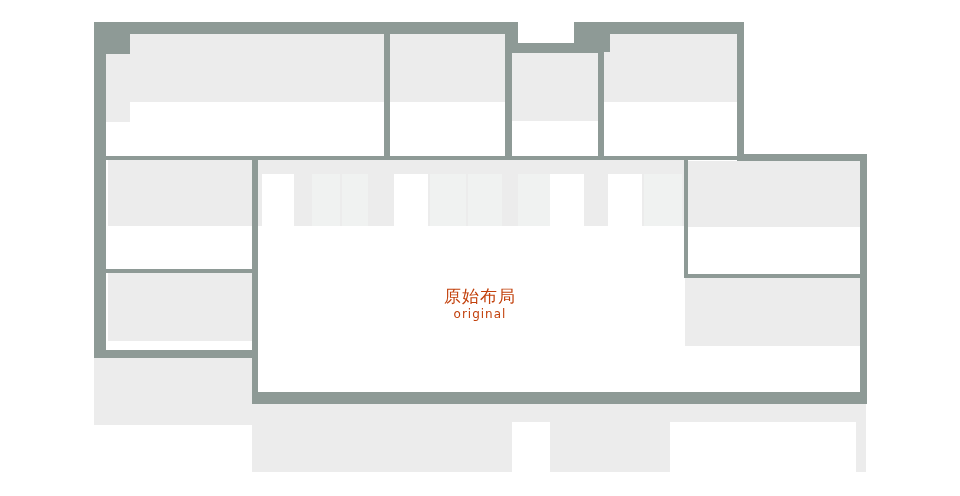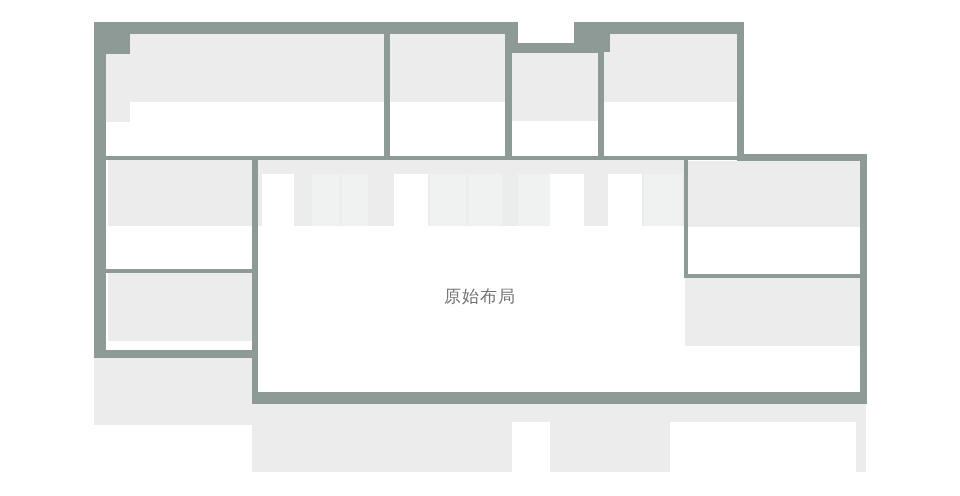--- a/index.html
+++ b/index.html
@@ -1,21 +1,21 @@
 <!DOCTYPE html>
 <html><head>
 <meta charset="utf-8">
 <style>
   html,body{margin:0;padding:0;background:#ffffff;}
   body{width:960px;height:496px;position:relative;overflow:hidden;font-family:"DejaVu Sans",sans-serif;}
   .wall{position:absolute;background:#8e9a96;}
   .fill{position:absolute;background:#ececec;}
   .white{position:absolute;background:#ffffff;}
   .tint{position:absolute;background:#f0f2f1;}
-  .label{position:absolute;left:380px;top:285px;width:200px;text-align:center;color:#737373;}
+  .label{position:absolute;left:380px;top:285px;width:200px;text-align:center;color:#c2410c;}
   .label .zh{font-size:17px;letter-spacing:1px;line-height:22px;}
   .label .en{font-size:12px;letter-spacing:1px;line-height:14px;}
 </style>
 </head>
 <body>
 
 <div>
 
   <div class="fill" style="left:94px;top:357px;width:158px;height:68px;"></div>
   <div class="fill" style="left:252px;top:402px;width:614px;height:20px;"></div>
@@ -69,14 +69,15 @@
   <div class="white" style="left:608px;top:174px;width:34px;height:52px;"></div>
   <div class="tint" style="left:644px;top:174px;width:38px;height:52px;"></div>
 
   <div class="wall" style="left:684px;top:158px;width:4px;height:120px;"></div>
   <div class="fill" style="left:688px;top:161px;width:172px;height:66px;"></div>
   <div class="wall" style="left:684px;top:274px;width:176px;height:4px;"></div>
   <div class="fill" style="left:685px;top:278px;width:175px;height:68px;"></div>
 
   <div class="label">
     <div class="zh">原始布局</div>
+    <div class="en">original</div>
   </div>
 </div>
 
 </body></html>

